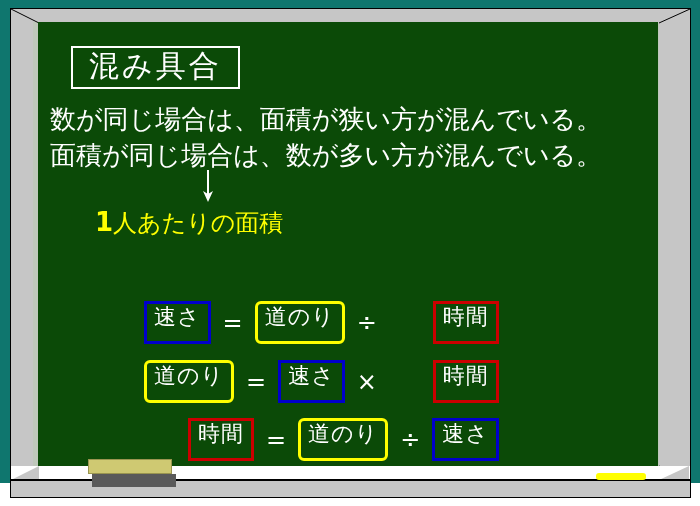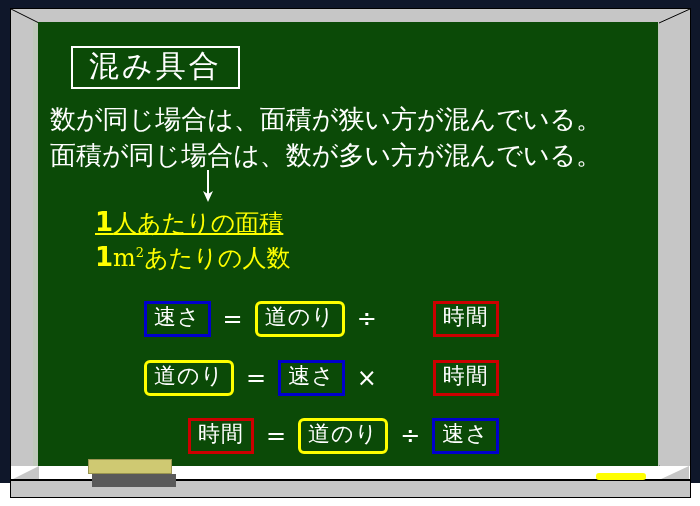--- a/index.html
+++ b/index.html
@@ -11,21 +11,21 @@
     width: 700px;
     height: 506px;
     overflow: hidden;
     font-family: "DejaVu Sans", sans-serif;
   }
 
   #stage {
     position: relative;
     width: 700px;
     height: 483px;
-    background: #0f172a;
+    background: #0f766e;
   }
 
   
   .frame-outer {
     position: absolute;
     left: 10px;
     top: 8px;
     width: 681px;
     height: 490px;
     border: 1px solid #000000;
@@ -190,21 +190,21 @@
 
   .yellow-line {
     position: absolute;
     left: 95px;
     color: #ffff00;
     font-family: "DejaVu Serif", serif;
     font-size: 24px;
     line-height: 1.1;
     white-space: nowrap;
   }
-  .yellow-1 { top: 208px; text-decoration: underline; }
+  .yellow-1 { top: 208px; }
   .yellow-2 { top: 243px; }
   .big-one {
     font-weight: bold;
     font-size: 26px;
     font-family: "DejaVu Sans", sans-serif;
   }
   .unit-m {
     font-family: "DejaVu Serif", serif;
   }
   .sup {
@@ -221,21 +221,21 @@
     font-family: "DejaVu Serif", serif;
     font-size: 22px;
     white-space: nowrap;
   }
   .f1 { left: 144px; top: 301px; }
   .f2 { left: 144px; top: 360px; }
   .f3 { left: 144px; top: 418px; }
 
   .term {
     border: 3px solid #ffffff;
-    padding: 1px 7px 5px 7px;
+    padding: 1px 7px 12px 7px;
     line-height: 1.1;
     color: #ffffff;
     letter-spacing: 1px;
   }
   .term.blue   { border-color: #0000cc; }
   .term.yellow { border-color: #ffff00; border-radius: 6px; }
   .term.red    { border-color: #cc0000; margin-left: 44px; }
 
   .op {
     padding: 0 12px;
@@ -268,23 +268,20 @@
   <div class="sent sent-2">面積が同じ場合は、数が多い方が混んでいる。</div>
 
   <svg class="arrow" viewBox="0 0 18 32">
     <line x1="9" y1="0" x2="9" y2="27" stroke="#ffffff" stroke-width="2"></line>
     <path d="M9 32 L4 21 L9 24 L14 21 Z" fill="#ffffff"></path>
   </svg>
 
   <div class="yellow-line yellow-1">
     <span class="big-one">1</span><span>人あたりの面積</span>
   </div>
-  <div class="yellow-line yellow-2">
-    <span class="big-one">1</span><span class="unit-m">m</span><span class="sup">2</span><span>あたりの人数</span>
-  </div>
 
   <div class="formula f1">
     <span class="term blue">速さ</span>
     <span class="op">=</span>
     <span class="term yellow">道のり</span>
     <span class="op">÷</span>
     <span class="term red">時間</span>
   </div>
 
   <div class="formula f2">

